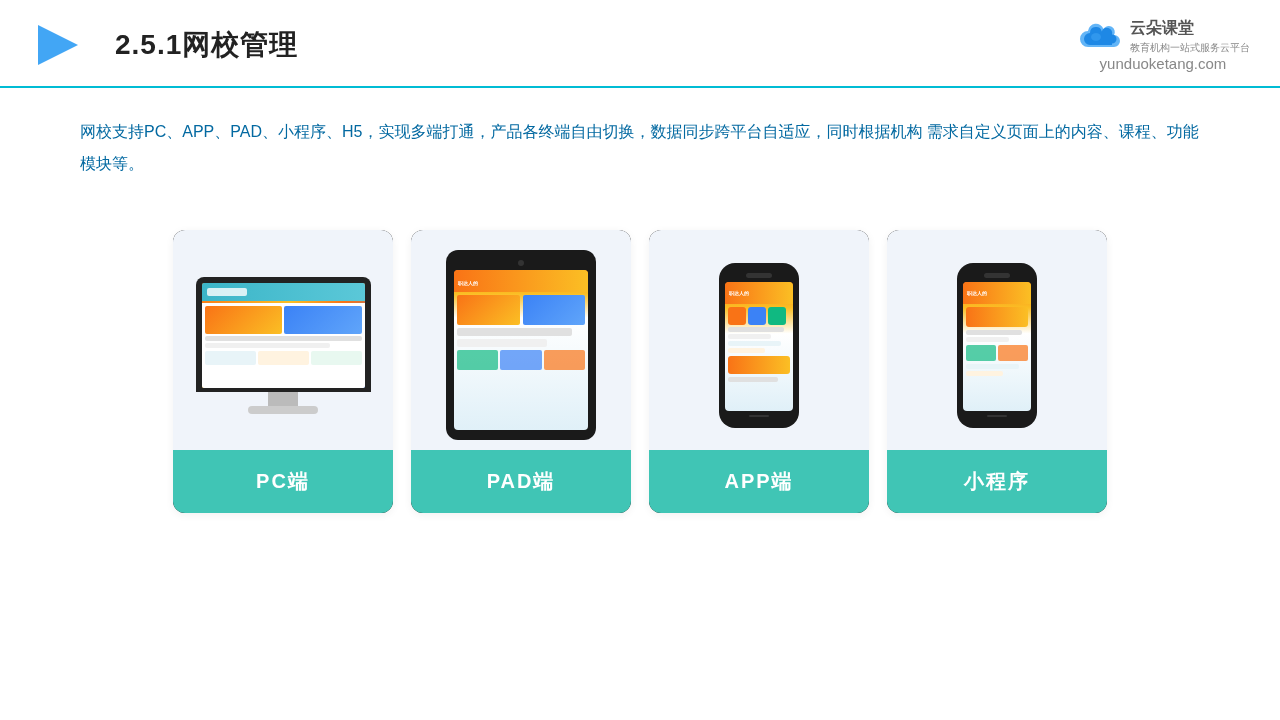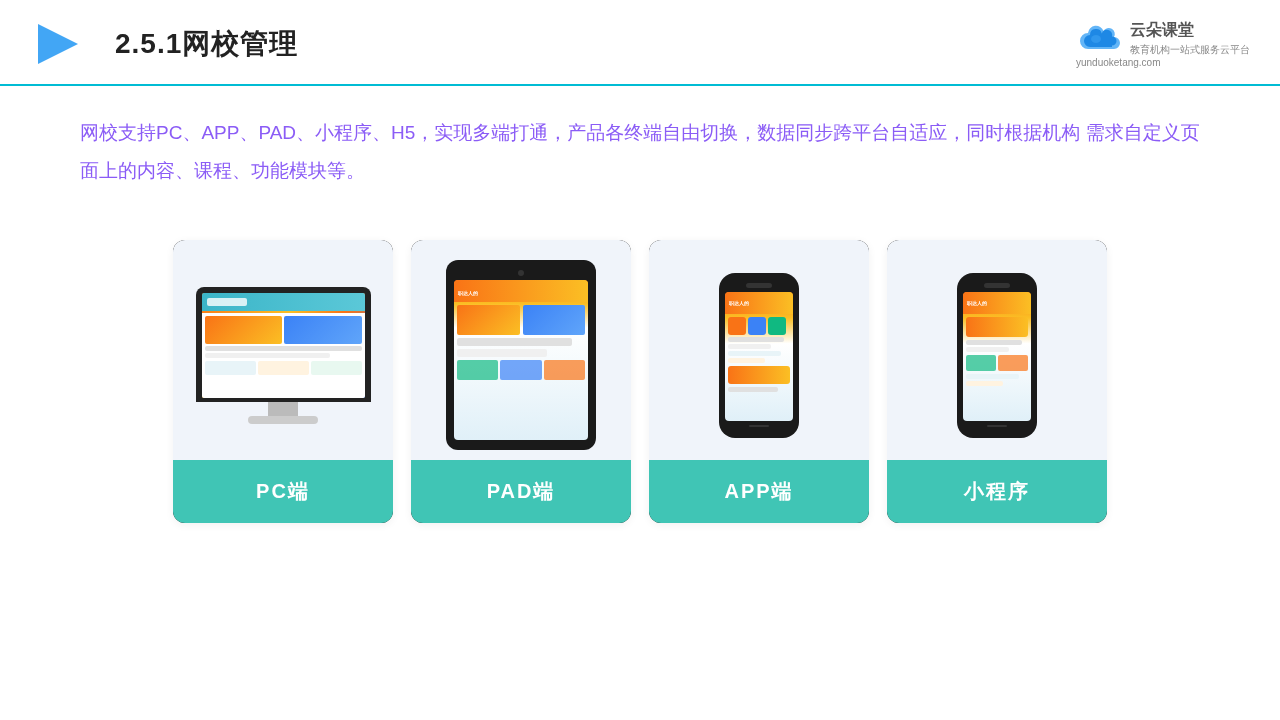--- a/index.html
+++ b/index.html
@@ -31,21 +31,21 @@
     }
     .page-title {
       font-size: 28px;
       font-weight: bold;
       color: #222;
       letter-spacing: 1px;
     }
     .header-right {
       display: flex;
       flex-direction: column;
-      align-items: flex-start;
+      align-items: center;
     }
     .brand-logo {
       display: flex;
       align-items: center;
       gap: 6px;
     }
     .cloud-icon {
       width: 48px;
       height: 32px;
     }
@@ -54,29 +54,29 @@
       color: #555;
       font-weight: bold;
     }
     .brand-sub {
       font-size: 10px;
       color: #888;
       text-align: right;
       margin-top: 2px;
     }
     .brand-url {
-      font-size: 10px;
+      font-size: 15px;
       color: #888;
     }
 
     
     .description {
       padding: 28px 80px 10px 80px;
-      font-size: 19px;
-      color: #8b5cf6;
+      font-size: 16px;
+      color: #0369a1;
       line-height: 2;
     }
 
     
     .cards-container {
       display: flex;
       justify-content: center;
       gap: 18px;
       padding: 30px 50px 0 50px;
       margin-top: 10px;

